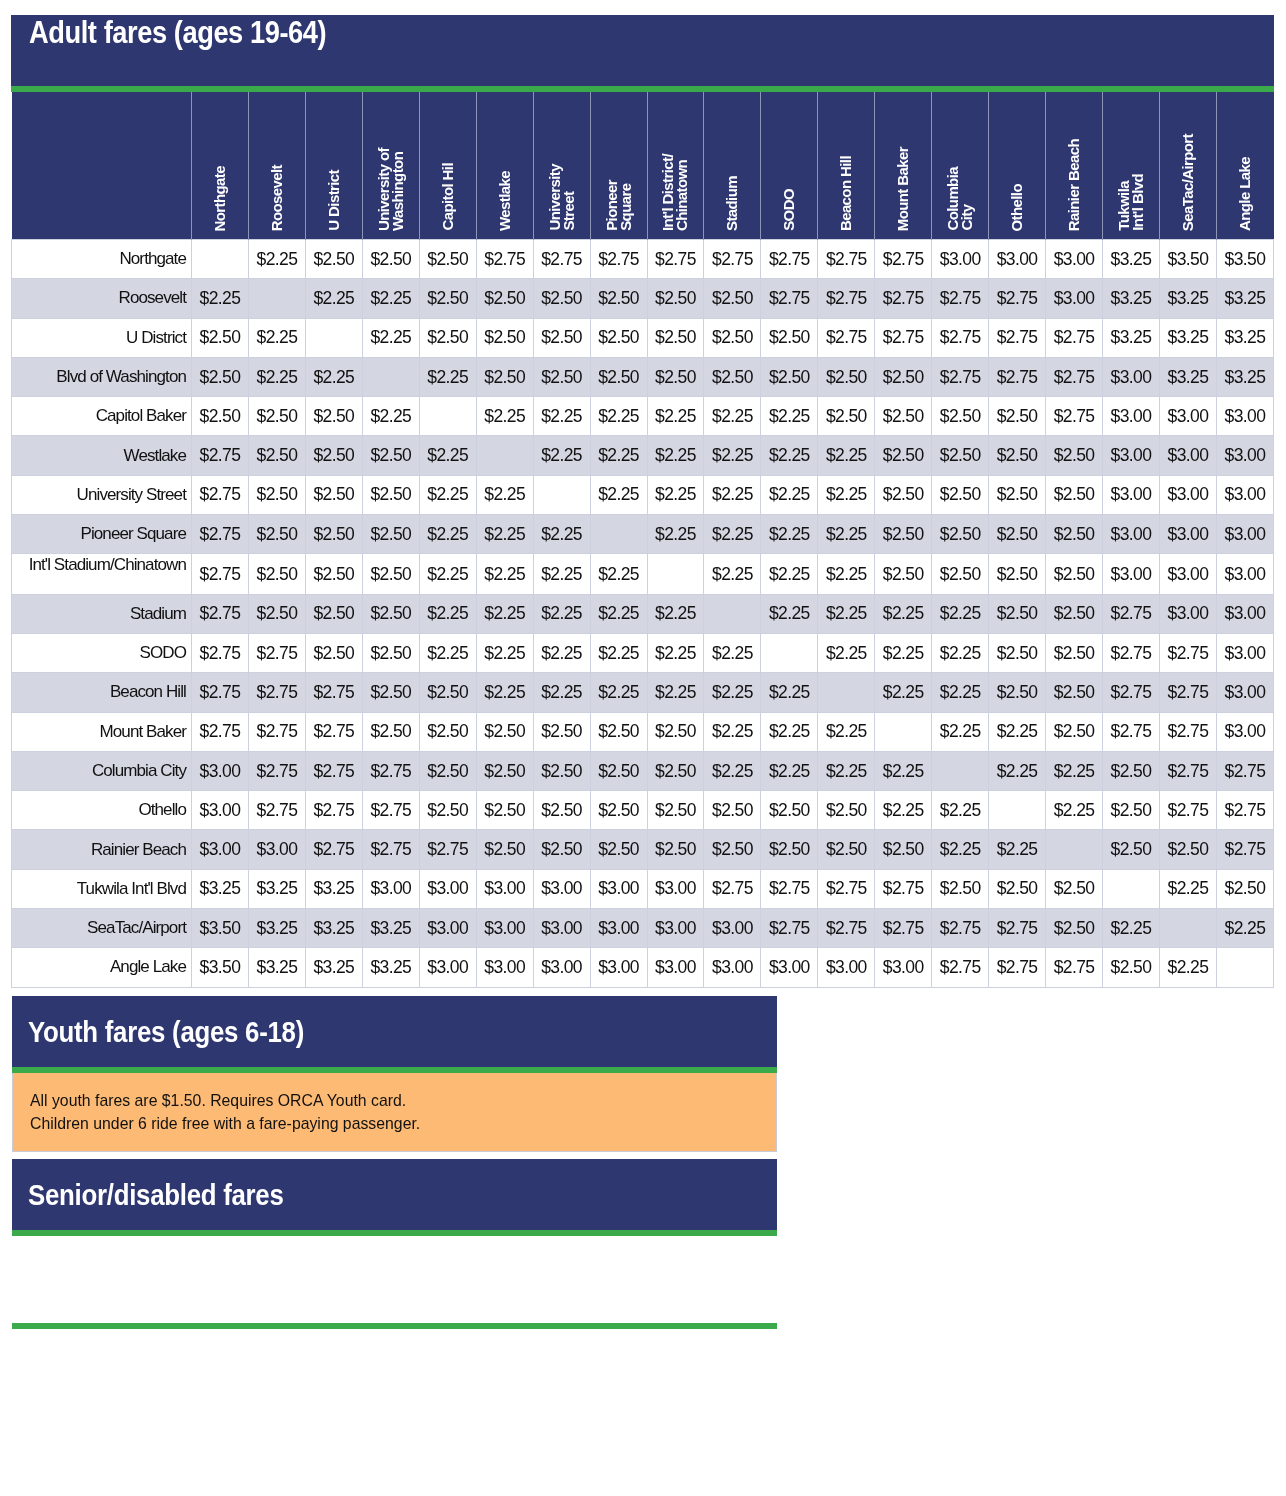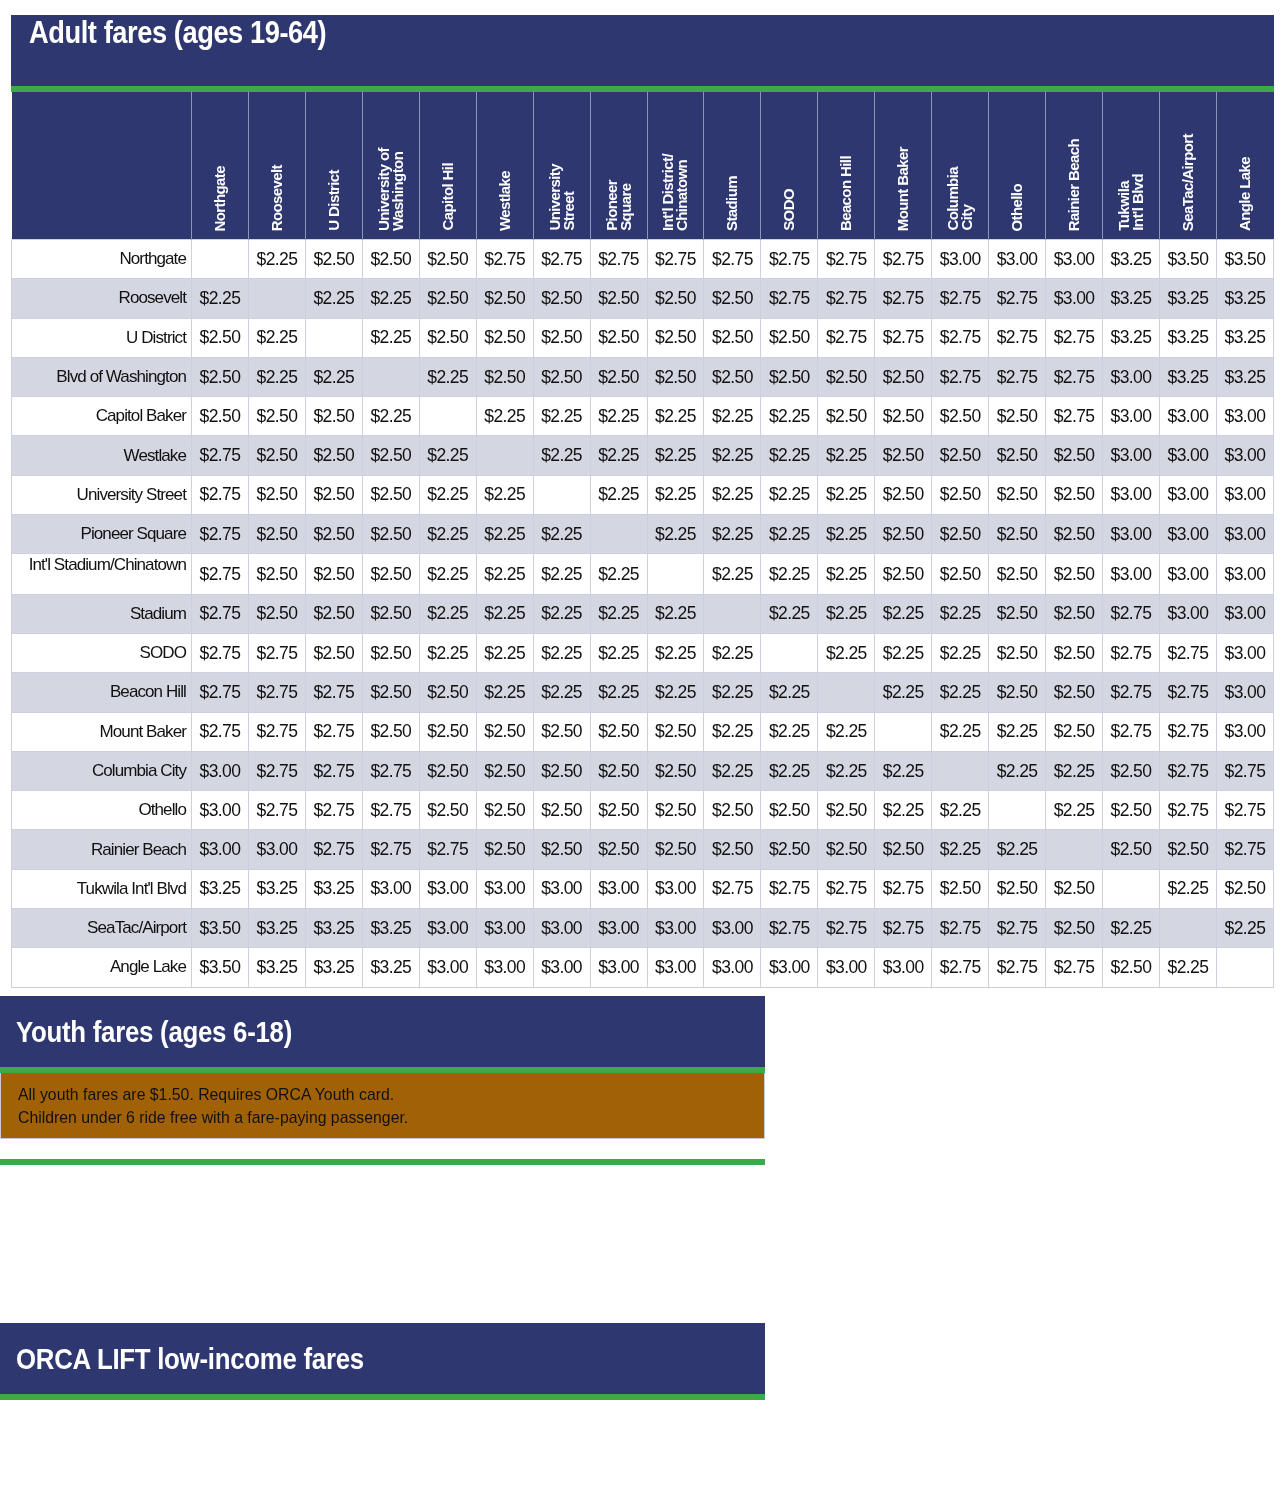--- a/index.html
+++ b/index.html
@@ -14,24 +14,24 @@
   table.fares col.rowhead { width: 180px; }
   table.fares th.colhead { background: #2E3770; height: 147px; padding: 0; border-left: 1px solid #8E93B8; vertical-align: bottom; position: relative; }
   table.fares th.corner { background: #2E3770; height: 147px; padding: 0; }
   .vlabel { position: absolute; left: 50%; bottom: 8px; writing-mode: vertical-rl; transform: translateX(-50%) rotate(180deg); color: #fff; font-weight: bold; font-size: 15px; line-height: 14px; text-align: left; white-space: pre-line; letter-spacing: -0.6px; }
   table.fares td { height: 38.3px; padding: 0; border: 1px solid #CDD0DE; font-size: 17.5px; color: #111; text-align: center; white-space: nowrap; letter-spacing: -0.6px; }
   table.fares td.rowlabel { text-align: right; padding-right: 5px; font-size: 17px; letter-spacing: -0.9px; }
   table.fares td.rowlabel.top { vertical-align: top; padding-top: 1px; }
   table.fares tr.odd td { background: #ffffff; }
   table.fares tr.even td { background: #D4D6E2; }
 
-  .info-box { position: absolute; left: 0; width: 765px; }
+  .info-box { position: absolute; left: 12px; width: 765px; }
   .info-box .hdr { background: #2E3770; height: 71px; display: flex; align-items: center; padding-left: 16px; box-sizing: border-box; }
   .info-box .hdr h2 { margin: 0; color: #fff; font-size: 30px; font-weight: bold; transform: scaleX(0.86); transform-origin: left center; white-space: nowrap; letter-spacing: -0.3px; }
-  .info-box .body { background: #a16207; height: 66px; box-sizing: border-box; padding-left: 17px; display: flex; flex-direction: column; justify-content: center; border: 1px solid #C9CBD8; border-top: none; }
+  .info-box .body { background: #fdba74; height: 79px; box-sizing: border-box; padding-left: 17px; display: flex; flex-direction: column; justify-content: center; border: 1px solid #C9CBD8; border-top: none; }
   .info-box .body p { margin: 0; font-size: 17px; color: #111; line-height: 23px; transform: scaleX(0.93); transform-origin: left center; white-space: nowrap; }
   #youth-box { top: 996px; }
   #senior-box { top: 1159px; }
   #lift-box { top: 1323px; }
 </style>
 </head>
 <body>
 
 <div class="adult-panel">
   <div class="title-bar">
@@ -557,21 +557,21 @@
     <h2>Youth fares (ages 6-18)</h2>
   </div>
   <div class="green-bar"></div>
   <div class="body">
     <p>All youth fares are $1.50. Requires ORCA Youth card.</p>
     <p>Children under 6 ride free with a fare-paying passenger.</p>
   </div>
 </div>
 
 <div class="info-box" id="senior-box">
-  <div class="green-bar"></div>
-</div>
-
-<div class="info-box" id="lift-box">
   <div class="hdr">
-    <h2>ORCA LIFT low-income fares</h2>
+    <h2>Senior/disabled fares</h2>
   </div>
   <div class="green-bar"></div>
 </div>
 
+<div class="info-box" id="lift-box">
+  <div class="green-bar"></div>
+</div>
+
 </body></html>

